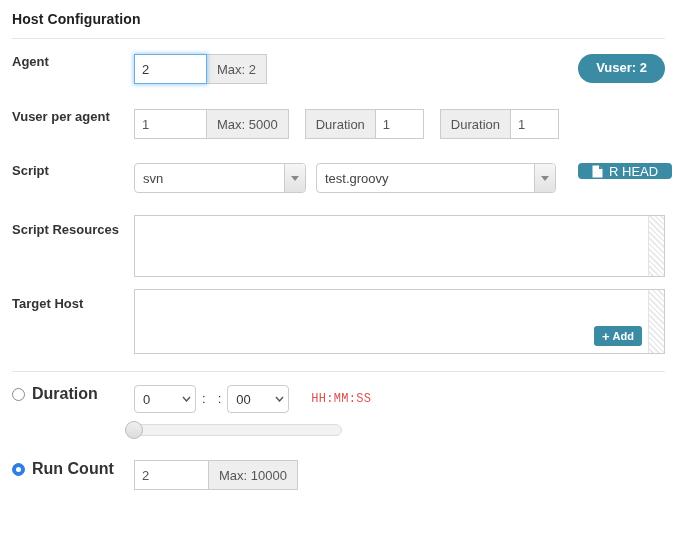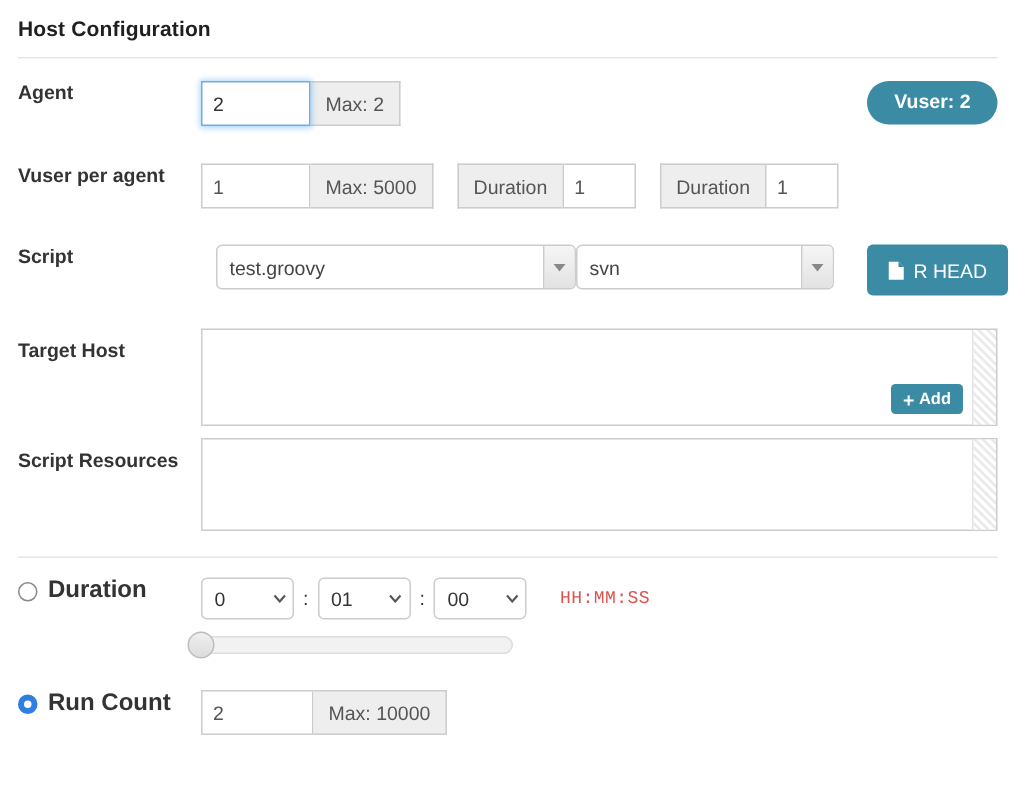--- a/index.html
+++ b/index.html
@@ -164,21 +164,21 @@
     color: #ffffff;
     font-family: "Liberation Sans", sans-serif;
     font-size: 13px;
     display: inline-flex;
     align-items: center;
     gap: 6px;
     cursor: pointer;
     white-space: nowrap;
   }
   .btn-rhead {
-    height: 34px;
+    height: 16px;
     padding: 0 14px;
   }
   .doc-icon {
     display: inline-block;
     width: 11px;
     height: 13px;
   }
   .btn-add {
     position: absolute;
     right: 22px;
@@ -359,64 +359,64 @@
       <div class="igroup">
         <div class="addon left">Duration</div>
         <input class="txt" style="width: 49px;" value="1">
       </div>
     </div>
   </div>
 
   <div class="row" style="margin-top:14px; height:44px;">
     <div class="label">Script</div>
     <div class="fields">
-      <div class="sel" style="width:240px; margin-left:10px;">
-        <div class="sel-val">test.groovy</div>
+      <div class="sel" style="width:172px;">
+        <div class="sel-val">svn</div>
         <div class="sel-arrow">
             <span class="caret"></span>
           </div>
       </div>
-      <div class="sel" style="width:172px;">
-        <div class="sel-val">svn</div>
+      <div class="sel" style="width:240px; margin-left:10px;">
+        <div class="sel-val">test.groovy</div>
         <div class="sel-arrow">
             <span class="caret"></span>
           </div>
       </div>
       <button class="btn-teal btn-rhead" style="margin-left:22px;">
         <span class="doc-icon">
           <svg width="11" height="13" viewBox="0 0 11 13" xmlns="http://www.w3.org/2000/svg">
             <path d="M0.5 0.5 H7 L10.5 4 V12.5 H0.5 Z" fill="#ffffff"></path>
             <path d="M7 0.5 V4 H10.5" fill="#3b8ba5"></path>
           </svg>
         </span>
         <span>R HEAD</span>
       </button>
+    </div>
+  </div>
+
+  <div class="row" style="margin-top:8px;">
+    <div class="label" style="padding-top:7px;">Script Resources</div>
+    <div class="fields" style="position:relative;">
+      <div class="ta-wrap" style="width:531px; height:62px;">
+        <div class="ta-body"></div>
+        <div class="ta-scroll"></div>
+      </div>
     </div>
   </div>
 
   <div class="row" style="margin-top:12px;">
     <div class="label" style="padding-top:7px;">Target Host</div>
     <div class="fields" style="position:relative;">
       <div class="ta-wrap" style="width:531px; height:65px;">
         <div class="ta-body"></div>
         <div class="ta-scroll"></div>
         <button class="btn-teal btn-add">
           <span class="plus">+</span>
           <span>Add</span>
         </button>
-      </div>
-    </div>
-  </div>
-
-  <div class="row" style="margin-top:8px;">
-    <div class="label" style="padding-top:7px;">Script Resources</div>
-    <div class="fields" style="position:relative;">
-      <div class="ta-wrap" style="width:531px; height:62px;">
-        <div class="ta-body"></div>
-        <div class="ta-scroll"></div>
       </div>
     </div>
   </div>
 
   <div class="divider" style="margin-top:17px;"></div>
 
   <div class="row" style="margin-top:13px;">
     <div class="radio-label">
       <span class="radio"></span>
       <span>Duration</span>
@@ -425,28 +425,20 @@
       <div style="display:flex; align-items:center;">
         <div class="time-sel">
           <span class="sel-val">0</span>
           <span class="chev">
             <svg width="9" height="6" viewBox="0 0 9 6">
                 <path d="M1 1 L4.5 5 L8 1" stroke="#555" stroke-width="1.4" fill="none"></path>
               </svg>
           </span>
         </div>
         <span class="colon">:</span>
-        <div class="time-sel">
-          <span class="sel-val">01</span>
-          <span class="chev">
-            <svg width="9" height="6" viewBox="0 0 9 6">
-                <path d="M1 1 L4.5 5 L8 1" stroke="#555" stroke-width="1.4" fill="none"></path>
-              </svg>
-          </span>
-        </div>
         <span class="colon">:</span>
         <div class="time-sel">
           <span class="sel-val">00</span>
           <span class="chev">
             <svg width="9" height="6" viewBox="0 0 9 6">
                 <path d="M1 1 L4.5 5 L8 1" stroke="#555" stroke-width="1.4" fill="none"></path>
               </svg>
           </span>
         </div>
         <span class="hhmmss">HH:MM:SS</span>

